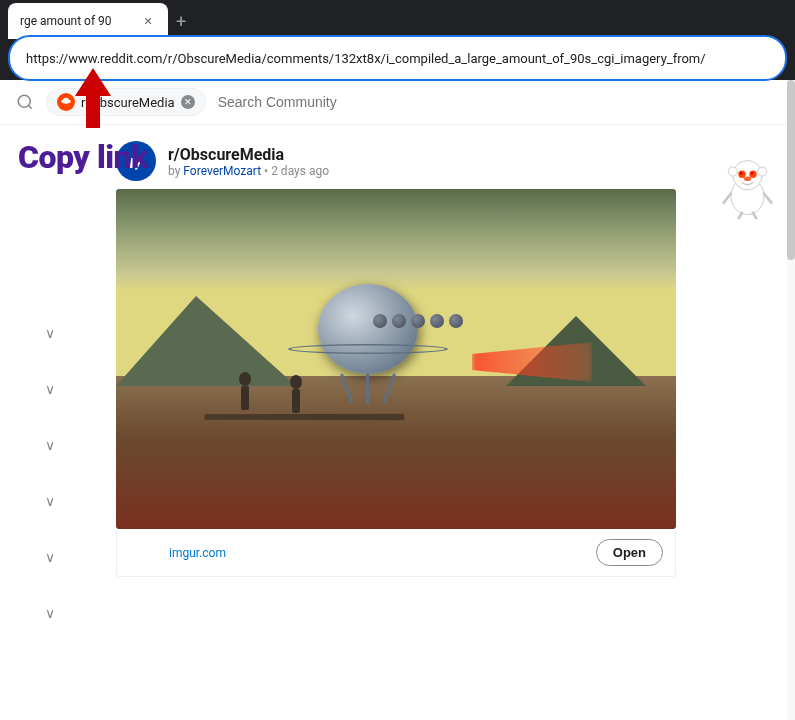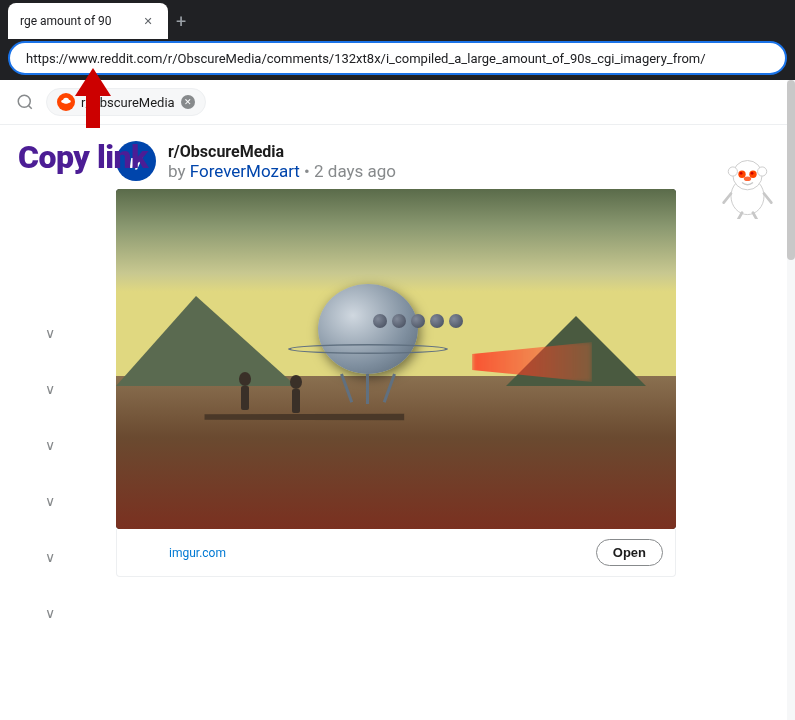--- a/index.html
+++ b/index.html
@@ -77,21 +77,21 @@
     }
 
     .address-bar {
       flex: 1;
       background: #ffffff;
       border: 2px solid #1a73e8;
       border-radius: 22px;
       padding: 6px 16px;
       font-size: 13px;
       color: #202124;
-      height: 34px;
+      height: 46px;
       display: flex;
       align-items: center;
       overflow: hidden;
     }
 
     .address-text {
       font-size: 13px;
       color: #202124;
       white-space: nowrap;
       overflow: hidden;
@@ -258,21 +258,21 @@
       flex: 1;
     }
 
     .subreddit-name {
       font-size: 16px;
       font-weight: 700;
       color: #1c1c1c;
     }
 
     .subreddit-meta {
-      font-size: 17px;
+      font-size: 12px;
       color: #878a8c;
     }
 
     .subreddit-meta a {
       color: #0045ac;
       text-decoration: none;
     }
 
     
     .reddit-mascot {
@@ -581,20 +581,21 @@
     <div class="community-pill">
       <div class="community-icon">
         <svg width="12" height="12" viewBox="0 0 20 20" fill="white">
           <circle cx="10" cy="8" r="5"></circle>
           <ellipse cx="10" cy="9" rx="8" ry="3"></ellipse>
         </svg>
       </div>
       <span>r/ObscureMedia</span>
       <div class="community-close">✕</div>
     </div>
+    <input class="search-input-field" type="text" readonly="" placeholder="Search Community" style="">
   </div>
 
   <div style="position:relative; display:flex;">
 
     <div class="left-sidebar">
       <span class="collapse-arrow">∨</span>
       <span class="collapse-arrow">∨</span>
       <span class="collapse-arrow">∨</span>
       <span class="collapse-arrow">∨</span>
       <span class="collapse-arrow">∨</span>

